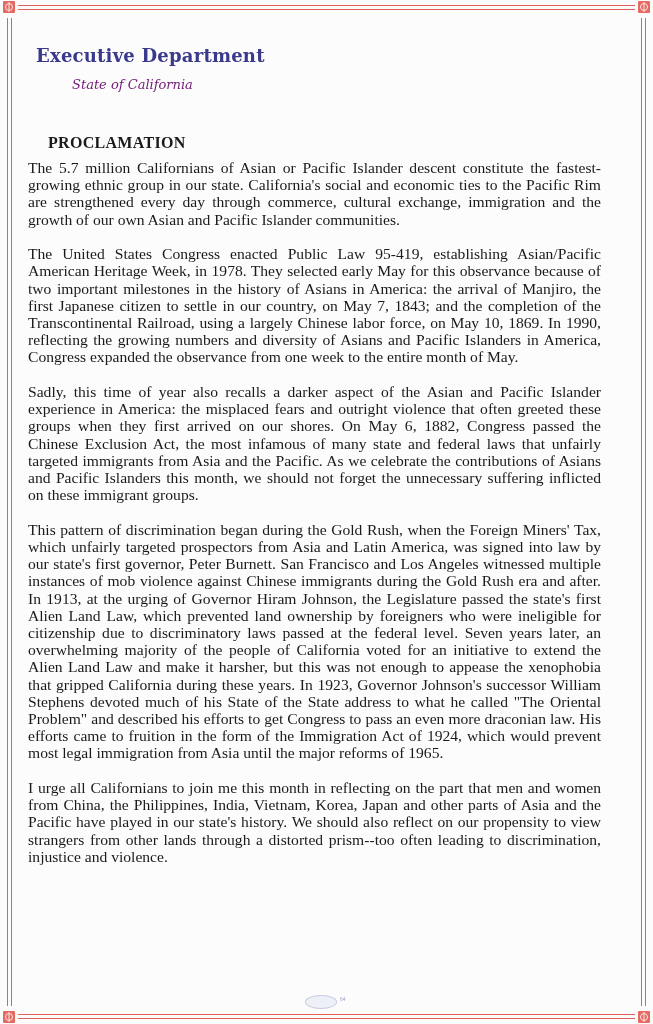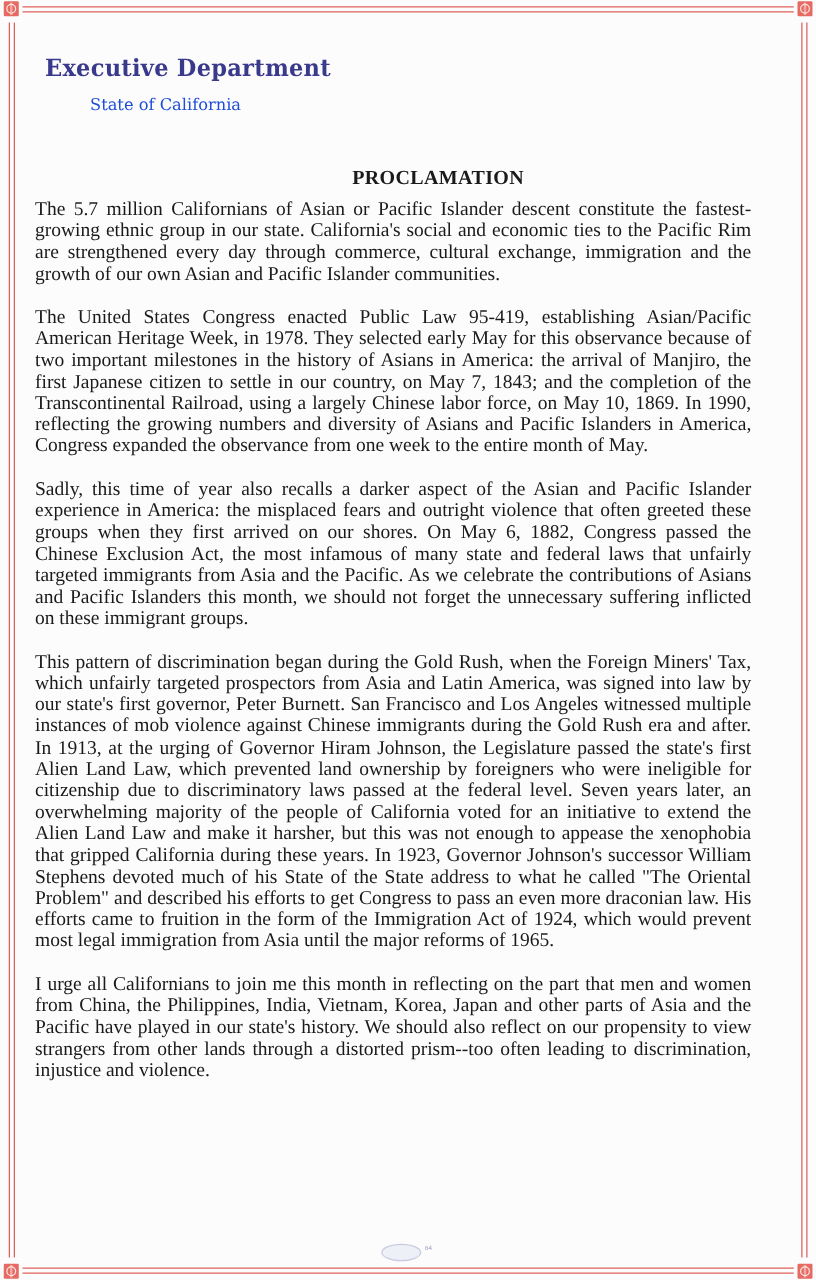--- a/index.html
+++ b/index.html
@@ -43,25 +43,25 @@
 
   .header-title {
     position: absolute; left: 36px; top: 44px;
     font-family: "DejaVu Serif", serif; font-weight: bold;
     font-size: 19px; color: #3a3a8c; letter-spacing: 0.2px;
     transform: scaleX(0.95); transform-origin: left;
   }
   .header-sub {
     position: absolute; left: 72px; top: 77px;
     font-family: "DejaVu Serif", serif;
-    font-size: 13px; color: #1d4ed8;
+    font-size: 13px; color: #701a75; font-style: italic;
   }
   .proc-title {
     position: absolute; left: 0; right: 0; top: 134px;
-    text-align: center; font-weight: bold; font-size: 16px; letter-spacing: 0.3px; margin-left: 48px;
+    font-weight: bold; font-size: 16px; letter-spacing: 0.3px; margin-left: 48px;
   }
   .body-text {
     position: absolute; left: 28px; width: 573px; top: 159px;
     font-size: 15.6px; line-height: 17.2px; text-align: justify;
   }
   .body-text p { margin: 0 0 17.4px 0; }
   .union-bug {
     position: absolute; left: 305px; top: 995px; width: 30px; height: 12px;
     border: 1px solid #c8cbe0; border-radius: 50%; background: #eef0f8;
   }

